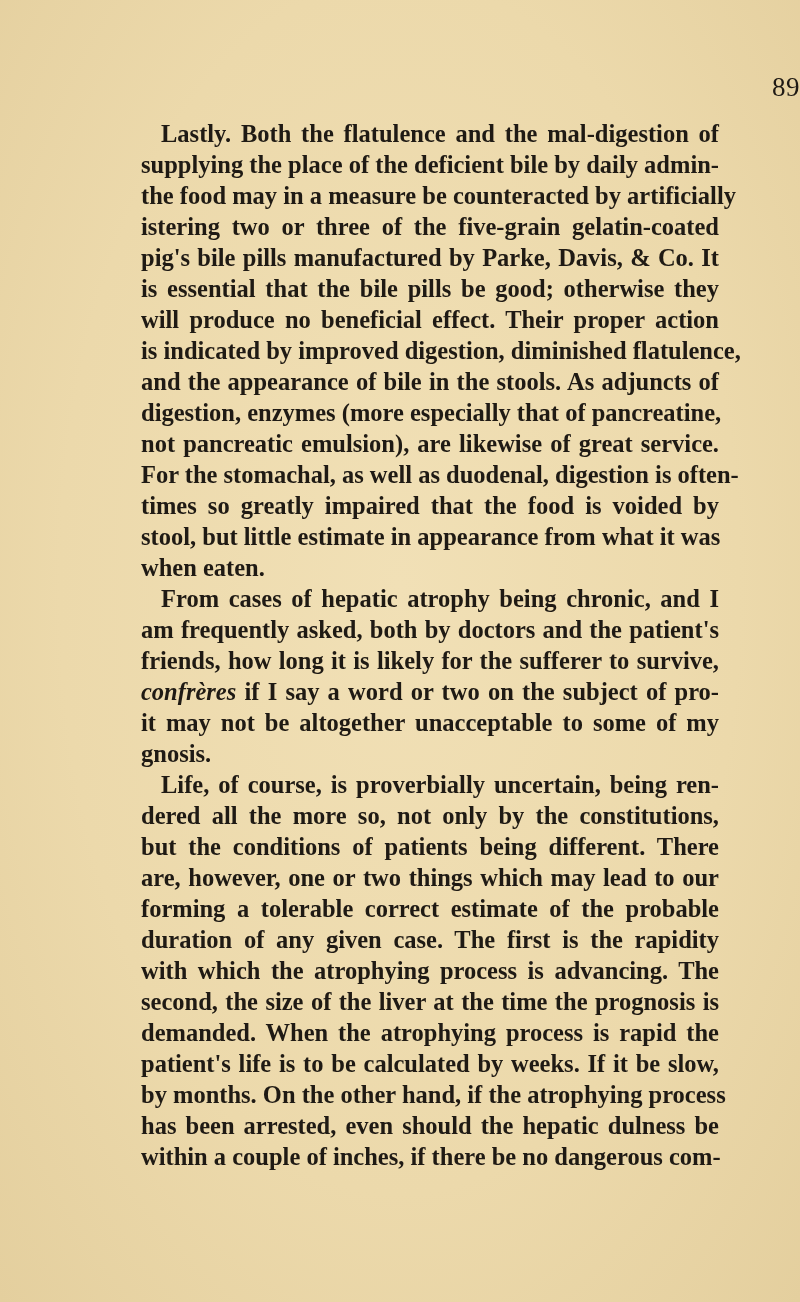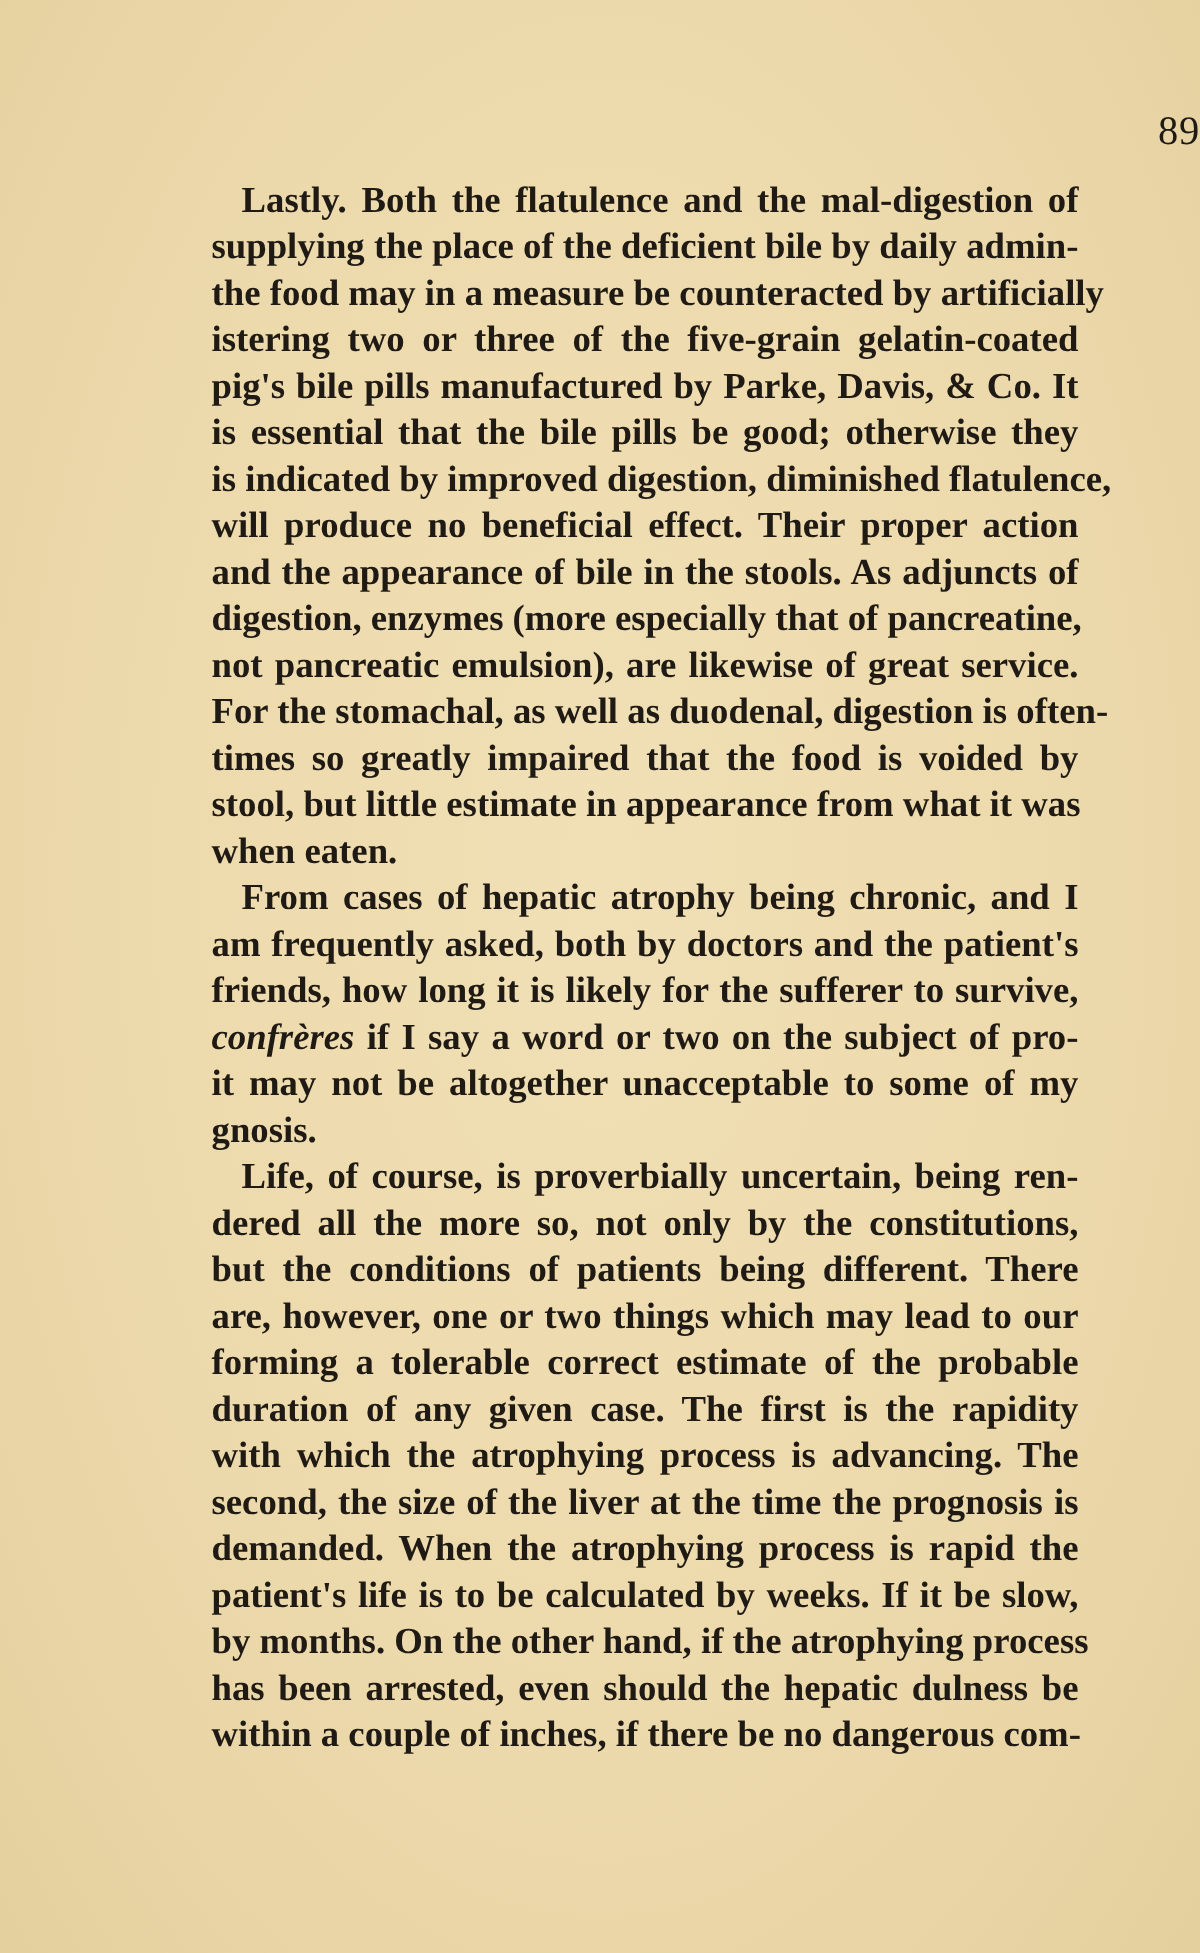--- a/index.html
+++ b/index.html
@@ -33,22 +33,22 @@
 
 <div class="page-number">89</div>
 
 <div class="body-text">
   <span class="line indent">Lastly.  Both the flatulence and the mal-digestion of</span>
   <span class="line">supplying the place of the deficient bile by daily admin-</span>
   <span class="line">the food may in a measure be counteracted by artificially</span>
   <span class="line">istering two or three of the five-grain gelatin-coated</span>
   <span class="line">pig's bile pills manufactured by Parke, Davis, &amp; Co.  It</span>
   <span class="line">is essential that the bile pills be good; otherwise they</span>
+  <span class="line">will produce no beneficial effect.  Their proper action</span>
   <span class="line">is indicated by improved digestion, diminished flatulence,</span>
-  <span class="line">will produce no beneficial effect.  Their proper action</span>
   <span class="line">and the appearance of bile in the stools.  As adjuncts of</span>
   <span class="line">digestion, enzymes (more especially that of pancreatine,</span>
   <span class="line">not pancreatic emulsion), are likewise of great service.</span>
   <span class="line">For the stomachal, as well as duodenal, digestion is often-</span>
   <span class="line">times so greatly impaired that the food is voided by</span>
   <span class="line">stool, but little estimate in appearance from what it was</span>
   <span class="line last">when eaten.</span>
   <span class="line indent">From cases of hepatic atrophy being chronic, and I</span>
   <span class="line">am frequently asked, both by doctors and the patient's</span>
   <span class="line">friends, how long it is likely for the sufferer to survive,</span>

